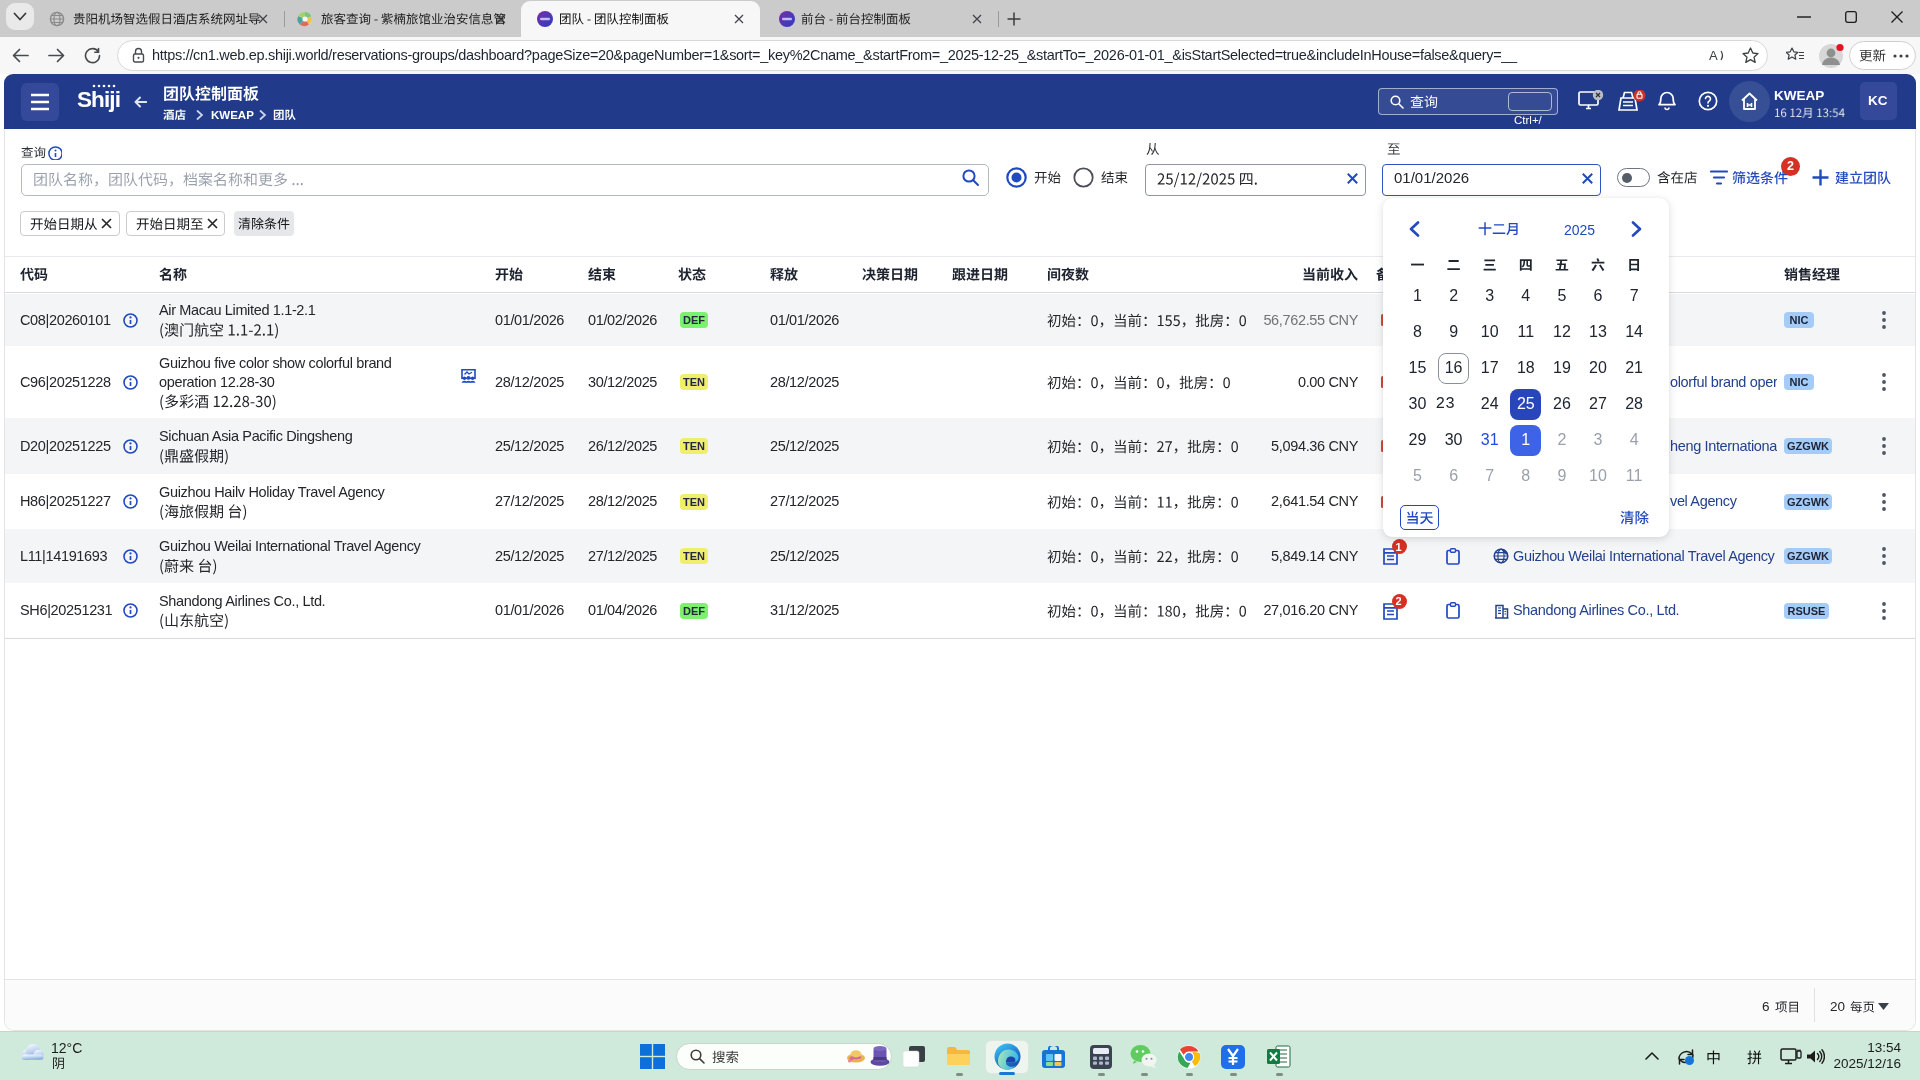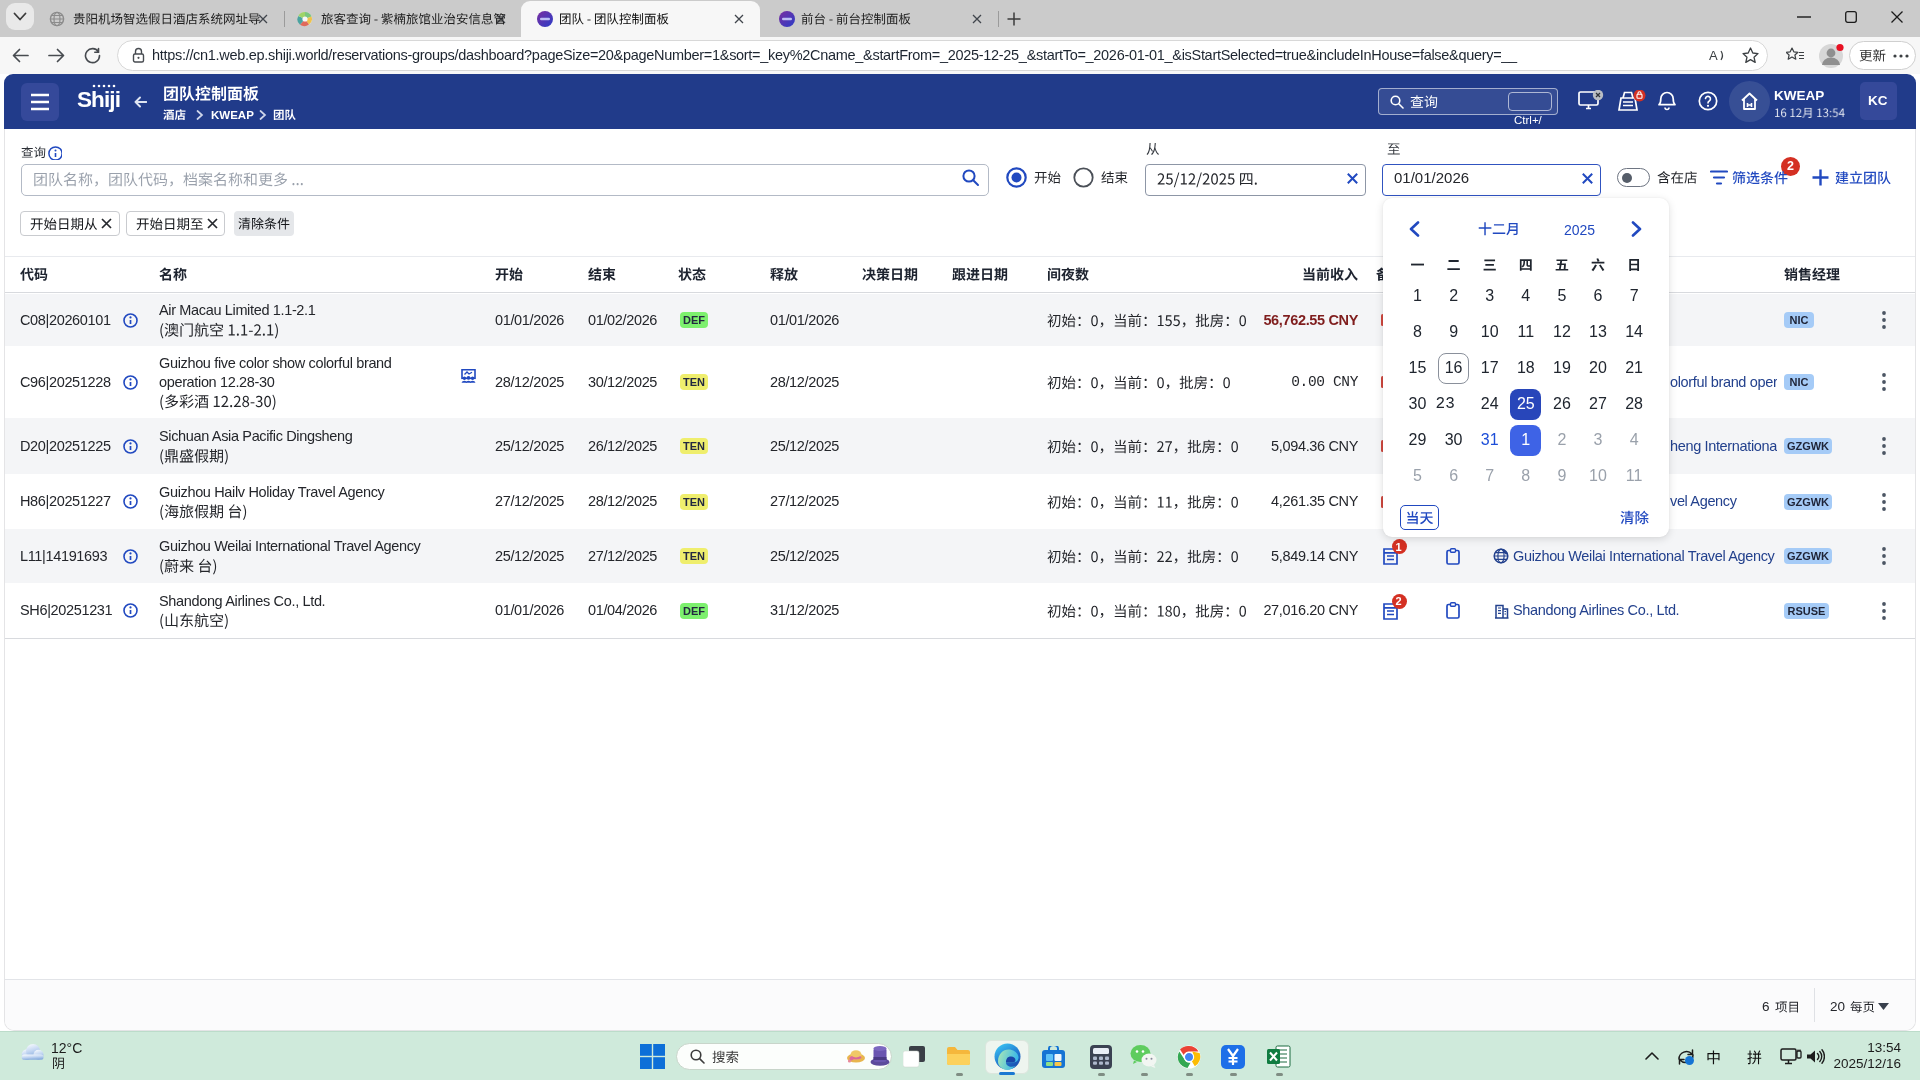--- a/index.html
+++ b/index.html
@@ -215,21 +215,21 @@
     <circle cx="7.5" cy="7.5" r="6.5" fill="none" stroke="#2149c0" stroke-width="1.6"></circle>
     <circle cx="7.5" cy="4.4" r="1.1" fill="#2149c0"></circle>
     <path d="M7.5 7 V11" stroke="#2149c0" stroke-width="1.7"></path>
   </svg>
 <div style="position:absolute;top:302.0px;font-family:'Liberation Sans',sans-serif;font-size:14.5px;color:#24262b;z-index:3;font-weight:400;white-space:nowrap;left:159px;letter-spacing:-0.35px;">Air Macau Limited 1.1-2.1</div>
 <div style="position:absolute;top:311.5px;font-family:'Liberation Sans',sans-serif;font-size:14.5px;color:#24262b;z-index:3;font-weight:400;white-space:nowrap;left:495px;letter-spacing:-0.35px;">01/01/2026</div>
 <div style="position:absolute;top:311.5px;font-family:'Liberation Sans',sans-serif;font-size:14.5px;color:#24262b;z-index:3;font-weight:400;white-space:nowrap;left:588px;letter-spacing:-0.35px;">01/02/2026</div>
 <div style="position:absolute;left:680px;top:312.0px;width:28px;height:16px;background:#7df06e;border-radius:4px;z-index:3"></div>
 <div style="position:absolute;left:680px;top:314.0px;width:28px;text-align:center;font-family:'Liberation Sans',sans-serif;font-size:11px;font-weight:700;color:#232840;z-index:4">DEF</div>
 <div style="position:absolute;top:311.5px;font-family:'Liberation Sans',sans-serif;font-size:14.5px;color:#24262b;z-index:3;font-weight:400;white-space:nowrap;left:770px;letter-spacing:-0.35px;">01/01/2026</div>
-<div style="position:absolute;top:311.5px;font-family:'Liberation Sans',sans-serif;font-size:14.5px;color:#7f1d1d;z-index:3;font-weight:700;white-space:nowrap;right:562px;text-align:right;letter-spacing:-0.35px;">56,762.55 CNY</div>
+<div style="position:absolute;top:311.5px;font-family:'Liberation Sans',sans-serif;font-size:14.5px;color:#737373;z-index:3;font-weight:400;white-space:nowrap;right:562px;text-align:right;letter-spacing:-0.35px;">56,762.55 CNY</div>
 <div style="position:absolute;left:1380.5px;top:314.0px;width:3px;height:12px;background:#d0483f;border-radius:2px;z-index:3"></div>
 <div style="position:absolute;left:1784px;top:312.0px;width:30px;height:16px;background:#a5cbf7;border-radius:4px;z-index:3"></div>
 <div style="position:absolute;left:1784px;top:314.0px;width:30px;text-align:center;font-family:'Liberation Sans',sans-serif;font-size:11px;font-weight:700;color:#1e2336;z-index:4">NIC</div>
 <svg style="position:absolute;left:1880px;top:311.0px;z-index:3" width="8" height="18" viewBox="0 0 8 18">
     <circle cx="4" cy="2" r="1.9" fill="#4b5563"></circle>
     <circle cx="4" cy="9" r="1.9" fill="#4b5563"></circle>
     <circle cx="4" cy="16" r="1.9" fill="#4b5563"></circle>
   </svg>
 <div style="position:absolute;top:373.5px;font-family:'Liberation Sans',sans-serif;font-size:14.5px;color:#24262b;z-index:3;font-weight:400;white-space:nowrap;left:20px;letter-spacing:-0.35px;">C96|20251228</div>
 <svg style="position:absolute;left:122.5px;top:374.5px;z-index:3" width="15" height="15" viewBox="0 0 15 15">
@@ -249,21 +249,21 @@
       <path d="M0.5 13.8 a3 2.6 0 0 1 5.8 0 Z"></path>
       <path d="M4.6 13.8 a3 2.8 0 0 1 5.8 0 Z"></path>
       <path d="M8.7 13.8 a3 2.6 0 0 1 5.8 0 Z"></path>
     </g>
   </svg>
 <div style="position:absolute;top:373.5px;font-family:'Liberation Sans',sans-serif;font-size:14.5px;color:#24262b;z-index:3;font-weight:400;white-space:nowrap;left:495px;letter-spacing:-0.35px;">28/12/2025</div>
 <div style="position:absolute;top:373.5px;font-family:'Liberation Sans',sans-serif;font-size:14.5px;color:#24262b;z-index:3;font-weight:400;white-space:nowrap;left:588px;letter-spacing:-0.35px;">30/12/2025</div>
 <div style="position:absolute;left:680px;top:374.0px;width:28px;height:16px;background:#efee6d;border-radius:4px;z-index:3"></div>
 <div style="position:absolute;left:680px;top:376.0px;width:28px;text-align:center;font-family:'Liberation Sans',sans-serif;font-size:11px;font-weight:700;color:#232840;z-index:4">TEN</div>
 <div style="position:absolute;top:373.5px;font-family:'Liberation Sans',sans-serif;font-size:14.5px;color:#24262b;z-index:3;font-weight:400;white-space:nowrap;left:770px;letter-spacing:-0.35px;">28/12/2025</div>
-<div style="position:absolute;top:373.5px;font-family:Liberation Mono, monospace;font-size:14.5px;color:#24262b;z-index:3;font-weight:400;white-space:nowrap;right:562px;text-align:right;letter-spacing:-0.35px;">0.00 CNY</div>
+<div style="position:absolute;top:373.5px;font-family:Liberation Sans, sans-serif;font-size:14.5px;color:#24262b;z-index:3;font-weight:400;white-space:nowrap;right:562px;text-align:right;letter-spacing:-0.35px;">0.00 CNY</div>
 <div style="position:absolute;left:1380.5px;top:376.0px;width:3px;height:12px;background:#d0483f;border-radius:2px;z-index:3"></div>
 <div style="position:absolute;top:373.5px;font-family:'Liberation Sans',sans-serif;font-size:14.5px;color:#23418d;z-index:3;font-weight:400;white-space:nowrap;left:1670px;width:107px;overflow:hidden;letter-spacing:-0.35px;">olorful brand oper</div>
 <div style="position:absolute;left:1784px;top:374.0px;width:30px;height:16px;background:#a5cbf7;border-radius:4px;z-index:3"></div>
 <div style="position:absolute;left:1784px;top:376.0px;width:30px;text-align:center;font-family:'Liberation Sans',sans-serif;font-size:11px;font-weight:700;color:#1e2336;z-index:4">NIC</div>
 <svg style="position:absolute;left:1880px;top:373.0px;z-index:3" width="8" height="18" viewBox="0 0 8 18">
     <circle cx="4" cy="2" r="1.9" fill="#4b5563"></circle>
     <circle cx="4" cy="9" r="1.9" fill="#4b5563"></circle>
     <circle cx="4" cy="16" r="1.9" fill="#4b5563"></circle>
   </svg>
 <div style="position:absolute;left:5px;top:418px;width:1910px;height:56px;background:#f4f5f7;z-index:1"></div>
@@ -294,21 +294,21 @@
     <circle cx="7.5" cy="7.5" r="6.5" fill="none" stroke="#2149c0" stroke-width="1.6"></circle>
     <circle cx="7.5" cy="4.4" r="1.1" fill="#2149c0"></circle>
     <path d="M7.5 7 V11" stroke="#2149c0" stroke-width="1.7"></path>
   </svg>
 <div style="position:absolute;top:483.5px;font-family:'Liberation Sans',sans-serif;font-size:14.5px;color:#24262b;z-index:3;font-weight:400;white-space:nowrap;left:159px;letter-spacing:-0.35px;">Guizhou Hailv Holiday Travel Agency</div>
 <div style="position:absolute;top:493.0px;font-family:'Liberation Sans',sans-serif;font-size:14.5px;color:#24262b;z-index:3;font-weight:400;white-space:nowrap;left:495px;letter-spacing:-0.35px;">27/12/2025</div>
 <div style="position:absolute;top:493.0px;font-family:'Liberation Sans',sans-serif;font-size:14.5px;color:#24262b;z-index:3;font-weight:400;white-space:nowrap;left:588px;letter-spacing:-0.35px;">28/12/2025</div>
 <div style="position:absolute;left:680px;top:493.5px;width:28px;height:16px;background:#efee6d;border-radius:4px;z-index:3"></div>
 <div style="position:absolute;left:680px;top:495.5px;width:28px;text-align:center;font-family:'Liberation Sans',sans-serif;font-size:11px;font-weight:700;color:#232840;z-index:4">TEN</div>
 <div style="position:absolute;top:493.0px;font-family:'Liberation Sans',sans-serif;font-size:14.5px;color:#24262b;z-index:3;font-weight:400;white-space:nowrap;left:770px;letter-spacing:-0.35px;">27/12/2025</div>
-<div style="position:absolute;top:493.0px;font-family:'Liberation Sans',sans-serif;font-size:14.5px;color:#24262b;z-index:3;font-weight:400;white-space:nowrap;right:562px;text-align:right;letter-spacing:-0.35px;">4,261.35 CNY</div>
+<div style="position:absolute;top:493.0px;font-family:'Liberation Sans',sans-serif;font-size:14.5px;color:#24262b;z-index:3;font-weight:400;white-space:nowrap;right:562px;text-align:right;letter-spacing:-0.35px;">2,641.54 CNY</div>
 <div style="position:absolute;left:1380.5px;top:495.5px;width:3px;height:12px;background:#d0483f;border-radius:2px;z-index:3"></div>
 <div style="position:absolute;top:493.0px;font-family:'Liberation Sans',sans-serif;font-size:14.5px;color:#23418d;z-index:3;font-weight:400;white-space:nowrap;left:1670px;width:107px;overflow:hidden;letter-spacing:-0.35px;">vel Agency</div>
 <div style="position:absolute;left:1784px;top:493.5px;width:48px;height:16px;background:#a5cbf7;border-radius:4px;z-index:3"></div>
 <div style="position:absolute;left:1784px;top:495.5px;width:48px;text-align:center;font-family:'Liberation Sans',sans-serif;font-size:11px;font-weight:700;color:#1e2336;z-index:4">GZGWK</div>
 <svg style="position:absolute;left:1880px;top:492.5px;z-index:3" width="8" height="18" viewBox="0 0 8 18">
     <circle cx="4" cy="2" r="1.9" fill="#4b5563"></circle>
     <circle cx="4" cy="9" r="1.9" fill="#4b5563"></circle>
     <circle cx="4" cy="16" r="1.9" fill="#4b5563"></circle>
   </svg>
 <div style="position:absolute;left:5px;top:529px;width:1910px;height:54px;background:#f4f5f7;z-index:1"></div>

